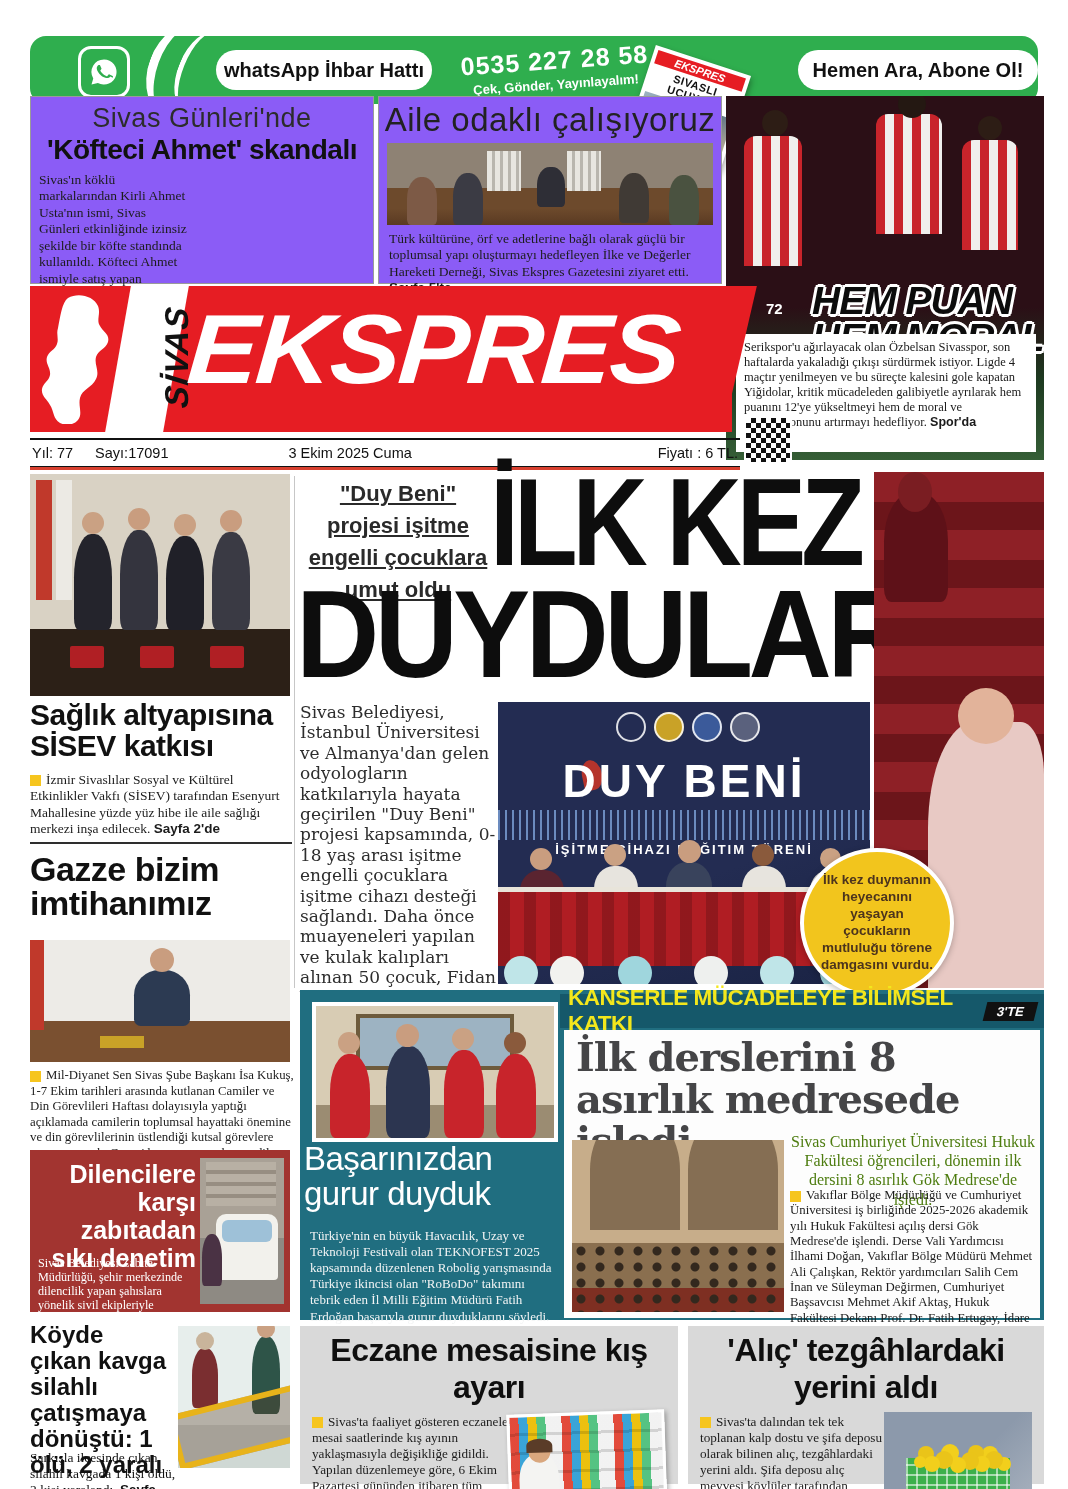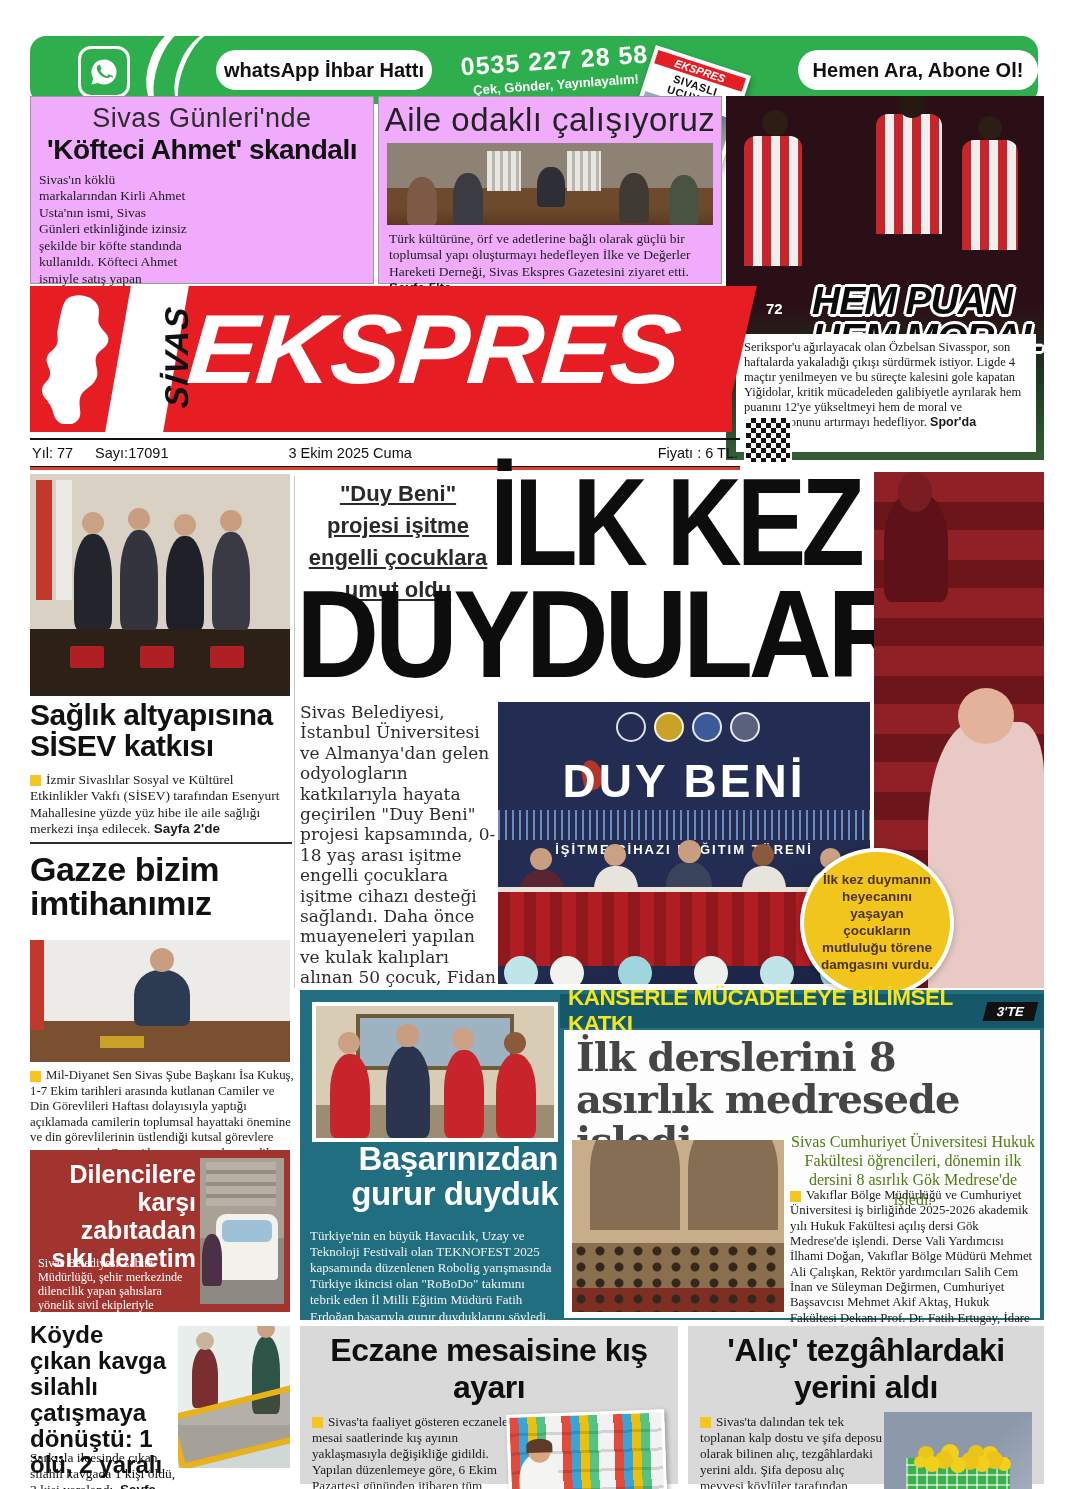--- a/index.html
+++ b/index.html
@@ -23,21 +23,21 @@
   .phone .num{font-size:25px;font-weight:800;letter-spacing:1px;}
   .phone .sub{font-size:13px;font-weight:700;margin-top:2px;}
   .thumb{left:608px;top:22px;width:92px;height:92px;background:#fff;transform:rotate(18deg);
         box-shadow:2px 3px 6px rgba(0,0,0,.35);padding:4px;}
   .thumb .th-head{background:#e61d23;color:#fff;font-weight:800;font-size:11px;text-align:center;
         font-style:italic;padding:1px 0;}
   .thumb .th-sub{font-weight:800;font-size:11px;color:#111;text-align:center;margin-top:2px;letter-spacing:.5px;}
   .thumb .th-img{margin-top:3px;height:40px;background:linear-gradient(135deg,#9db3c2,#5d7486 60%,#c2b49a);}
 
   
-  .tbox{border:1px solid #9a9a9a;background:#f0abfc;}
+  .tbox{border:1px solid #9a9a9a;background:#8b5cf6;}
   .b-kofteci{left:30px;top:96px;width:342px;height:186px;}
   .b-aile{left:378px;top:96px;width:342px;height:186px;}
   .kicker-lt{font-size:27px;font-weight:400;color:#2c2c2c;text-align:center;margin-top:6px;letter-spacing:.5px;}
   .title-bold{font-size:28px;font-weight:800;color:#111;text-align:center;letter-spacing:-.5px;}
   .kof-row{display:flex;margin:6px 8px 0 8px;gap:8px;}
   .body-serif{font-family:"Liberation Serif",serif;font-size:13.5px;line-height:1.22;color:#1c1c1c;}
   .kof-row .txt{width:46%;}
   .ph-kofteci{width:54%;height:112px;position:relative;background:linear-gradient(#f3f1ec,#e3e1da);overflow:hidden;}
   .ph-kofteci .banner-red{position:absolute;left:0;top:8px;right:0;height:24px;background:#d7332f;color:#fff;
         display:flex;align-items:center;justify-content:center;font-weight:800;font-size:12px;letter-spacing:1px;}
@@ -125,21 +125,21 @@
   .ph-child{left:874px;top:472px;width:170px;height:516px;overflow:hidden;position:absolute;
         background:repeating-linear-gradient(180deg,#8e2026 0 30px,#6c151a 30px 58px);}
   .circle-note{left:800px;top:848px;width:154px;height:150px;border-radius:50%;background:#f2c51d;border:4px solid #fff;
         display:flex;align-items:center;justify-content:center;text-align:center;padding:12px;box-sizing:border-box;
         font-size:13.5px;font-weight:700;color:#4c341d;line-height:1.25;box-shadow:0 2px 6px rgba(0,0,0,.25);}
 
   
   .teal{left:300px;top:990px;width:744px;height:330px;background:#206e80;}
   .tk-photo{left:312px;top:1002px;width:238px;height:132px;border:4px solid #fff;overflow:hidden;position:absolute;
         background:linear-gradient(#d8ccb4 0 75%,#9b8c72 75%);}
-  .tk-title{left:304px;top:1142px;width:254px;text-align:right;color:#fff;font-weight:700;font-size:33px;line-height:1.05;letter-spacing:-.5px;}
+  .tk-title{left:304px;top:1142px;width:254px;text-align:left;color:#fff;font-weight:400;font-size:33px;line-height:1.05;letter-spacing:-.5px;}
   .tk-body{left:310px;top:1228px;width:244px;color:#f2f4f4;font-family:"Liberation Serif",serif;font-size:13px;line-height:1.24;}
   .kanser{left:560px;top:994px;width:484px;height:34px;display:flex;align-items:center;background:#15586a;padding:0 8px;box-sizing:border-box;}
   .kanser .lbl{color:#f3e71c;font-weight:800;font-size:22.5px;letter-spacing:-.5px;flex:1;}
   .panel{left:564px;top:1030px;width:476px;height:288px;background:#fdfdfd;}
   .med-title{left:576px;top:1036px;width:460px;font-family:"DejaVu Serif",serif;font-weight:700;font-size:40px;
         line-height:1.05;color:#454547;letter-spacing:-1px;}
   .med-sub{left:790px;top:1132px;width:246px;text-align:center;font-family:"Liberation Serif",serif;font-size:16px;
         line-height:1.2;color:#4d7c0f;}
   .ph-med{left:572px;top:1140px;width:212px;height:172px;overflow:hidden;position:absolute;
         background:linear-gradient(#c7ad8a 0 62%,#a4THEN 0);background:linear-gradient(#c7ad8a 0 60%,#8a6f4f 60% 86%,#7e2f22 86%);}

